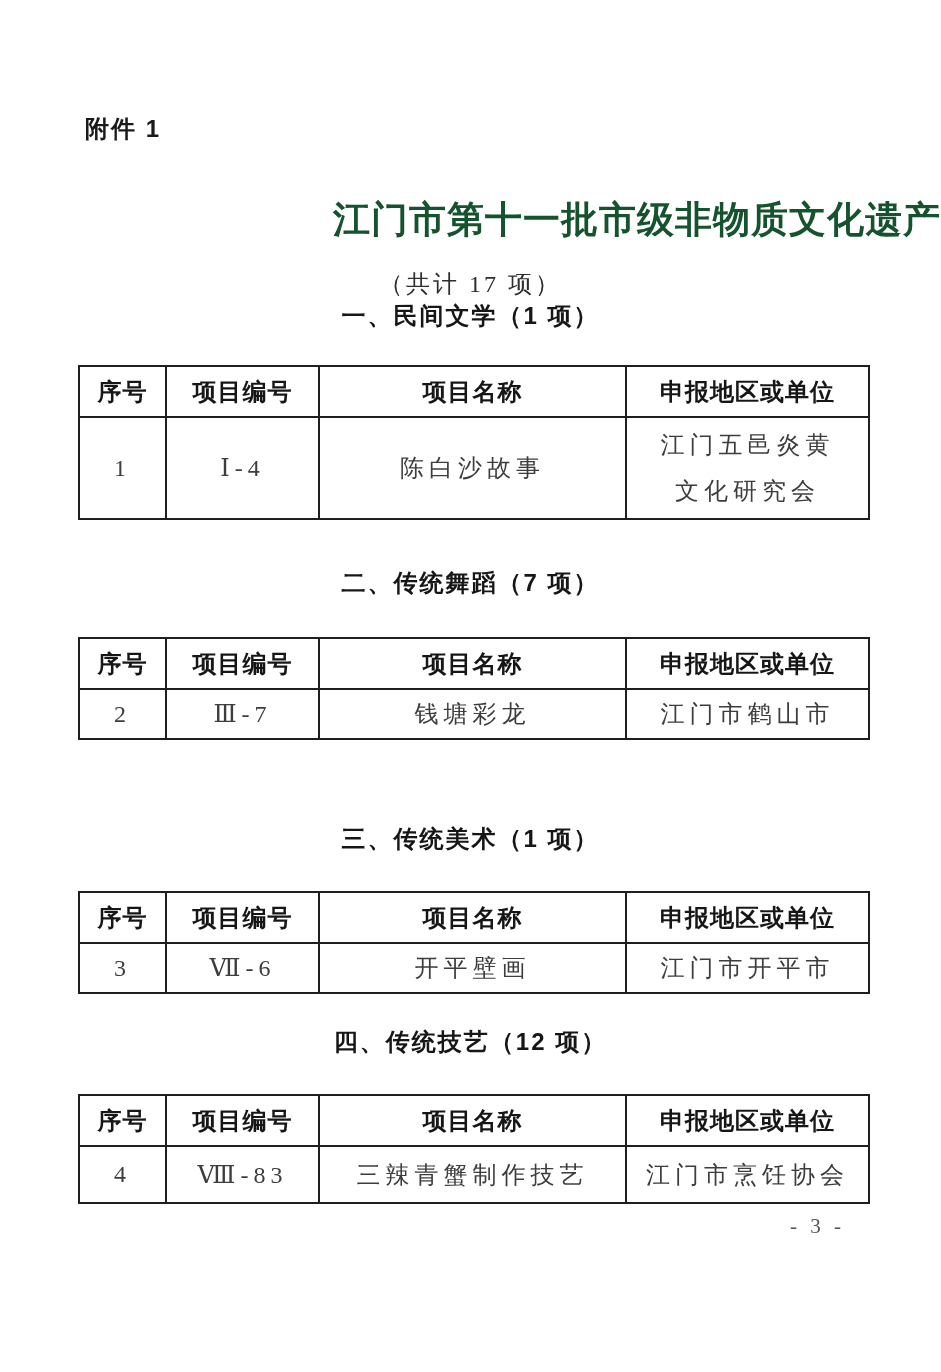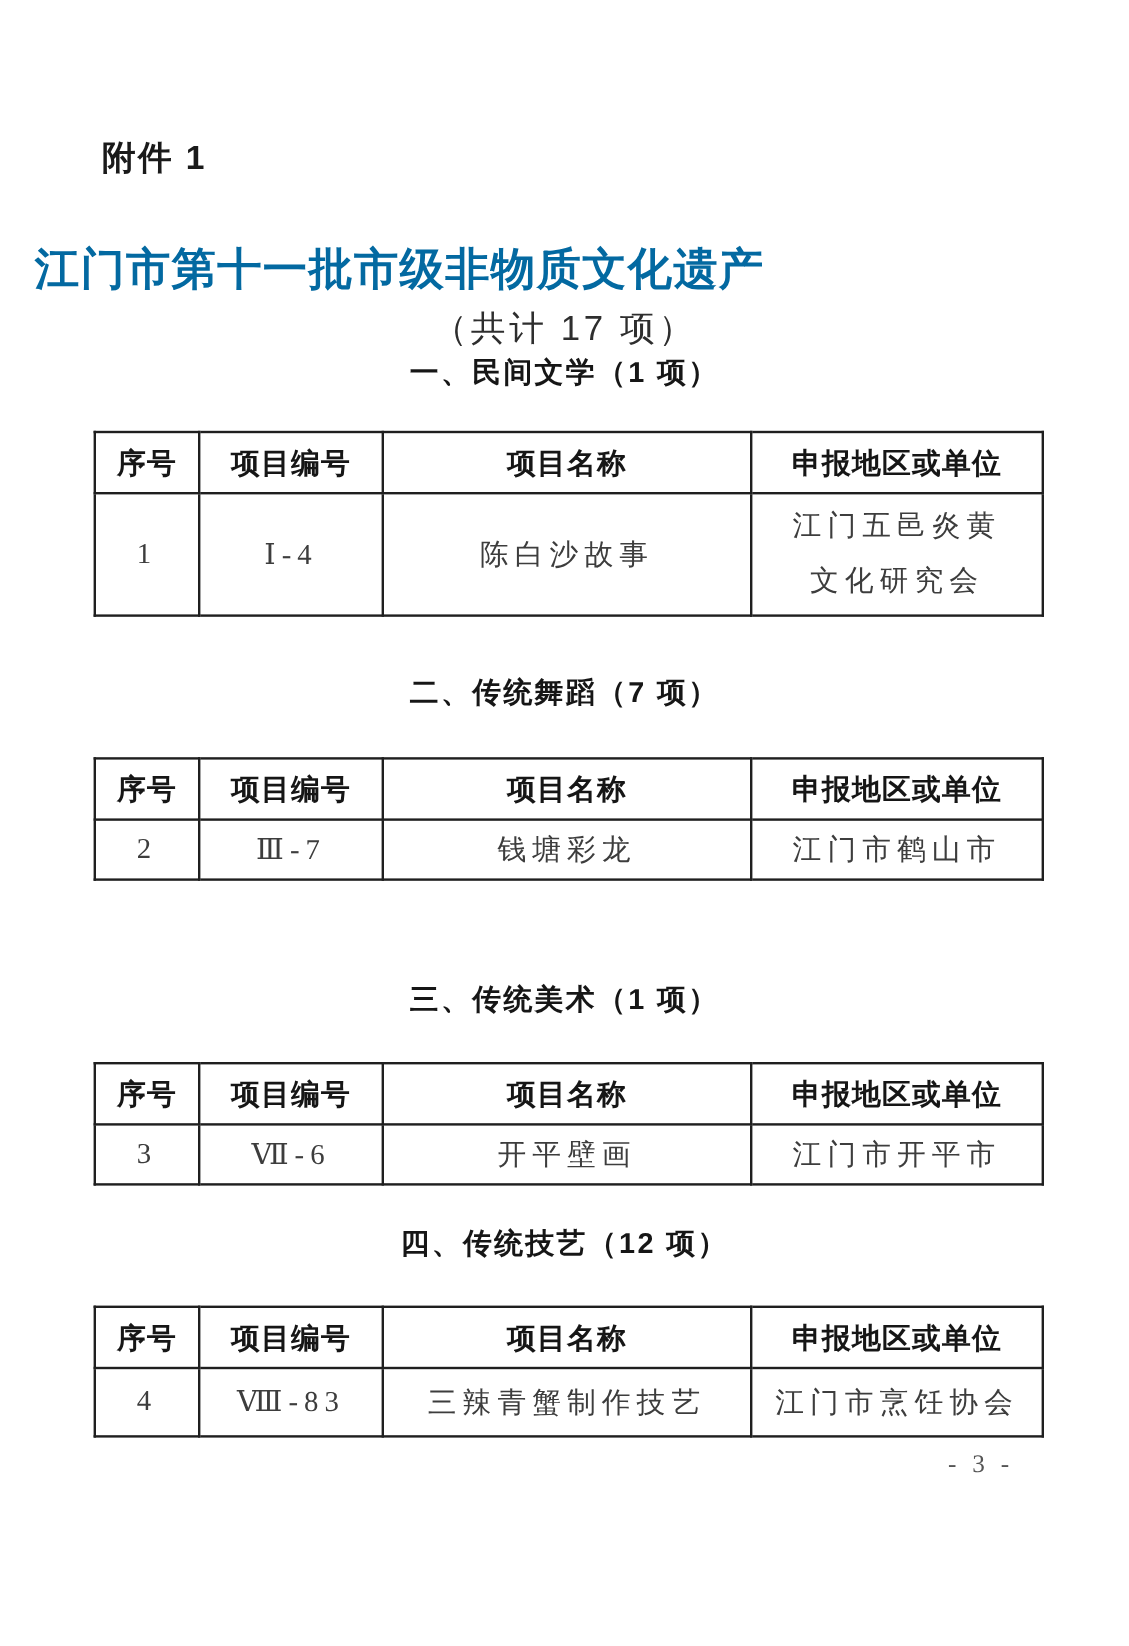--- a/index.html
+++ b/index.html
@@ -12,41 +12,41 @@
     color: #1a1a1a;
     overflow: hidden;
   }
   .page {
     width: 941px;
     height: 1372px;
     background: #ffffff;
   }
   .attachment-label {
     margin: 113px 0 0 85px;
-    font-size: 28px;
+    font-size: 24px;
     font-weight: 600;
     letter-spacing: 2px;
     color: #1a1a1a;
   }
   .doc-title {
     margin-top: 46px;
-    text-align: left;
+    text-align: right;
     font-family: "Liberation Serif", "DejaVu Serif", serif;
     font-weight: bold;
     font-size: 37px;
     line-height: 1.55;
-    color: #0369a1;
+    color: #14532d;
     letter-spacing: 1px;
     margin-left: 29px;
   }
   .doc-subtitle {
-    margin-top: 0;
+    margin-top: 20px;
     text-align: center;
-    font-family: Liberation Sans, sans-serif;
-    font-size: 29px;
+    font-family: Liberation Serif, serif;
+    font-size: 24px;
     color: #2e2e2e;
     letter-spacing: 3px;
   }
   .section-heading {
     text-align: center;
     font-size: 24px;
     font-weight: bold;
     color: #161616;
     letter-spacing: 2px;
   }

